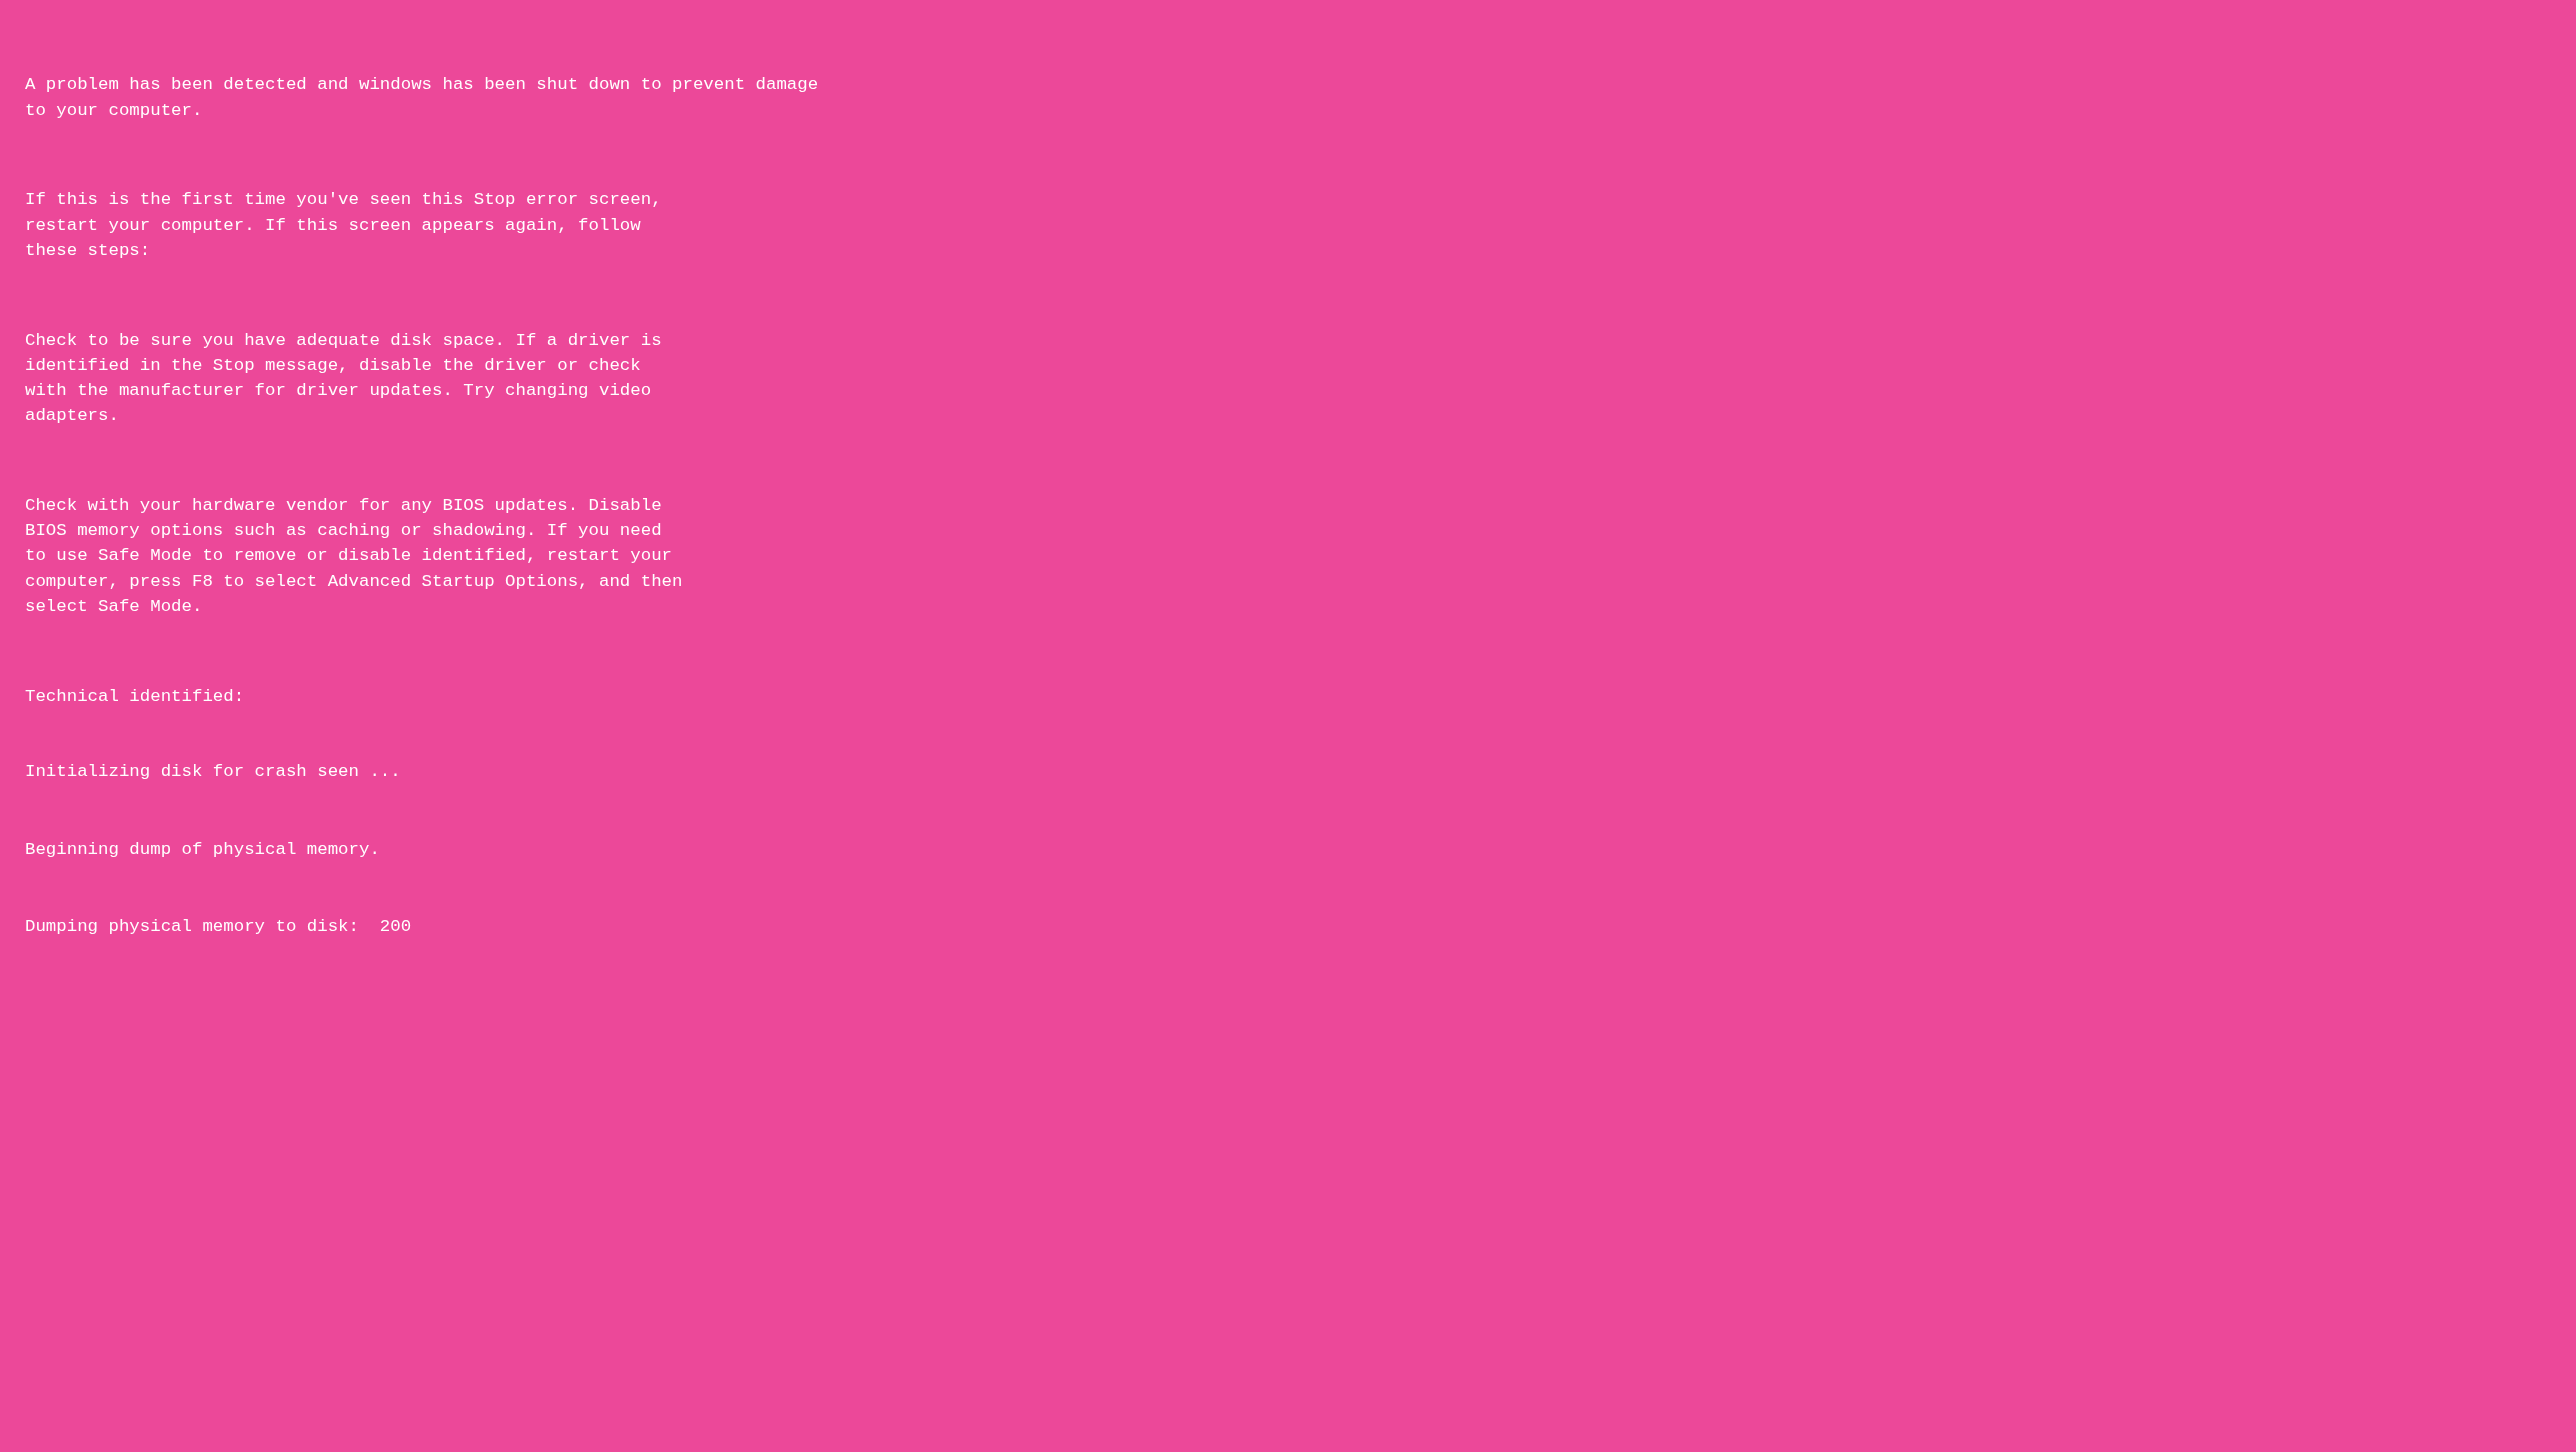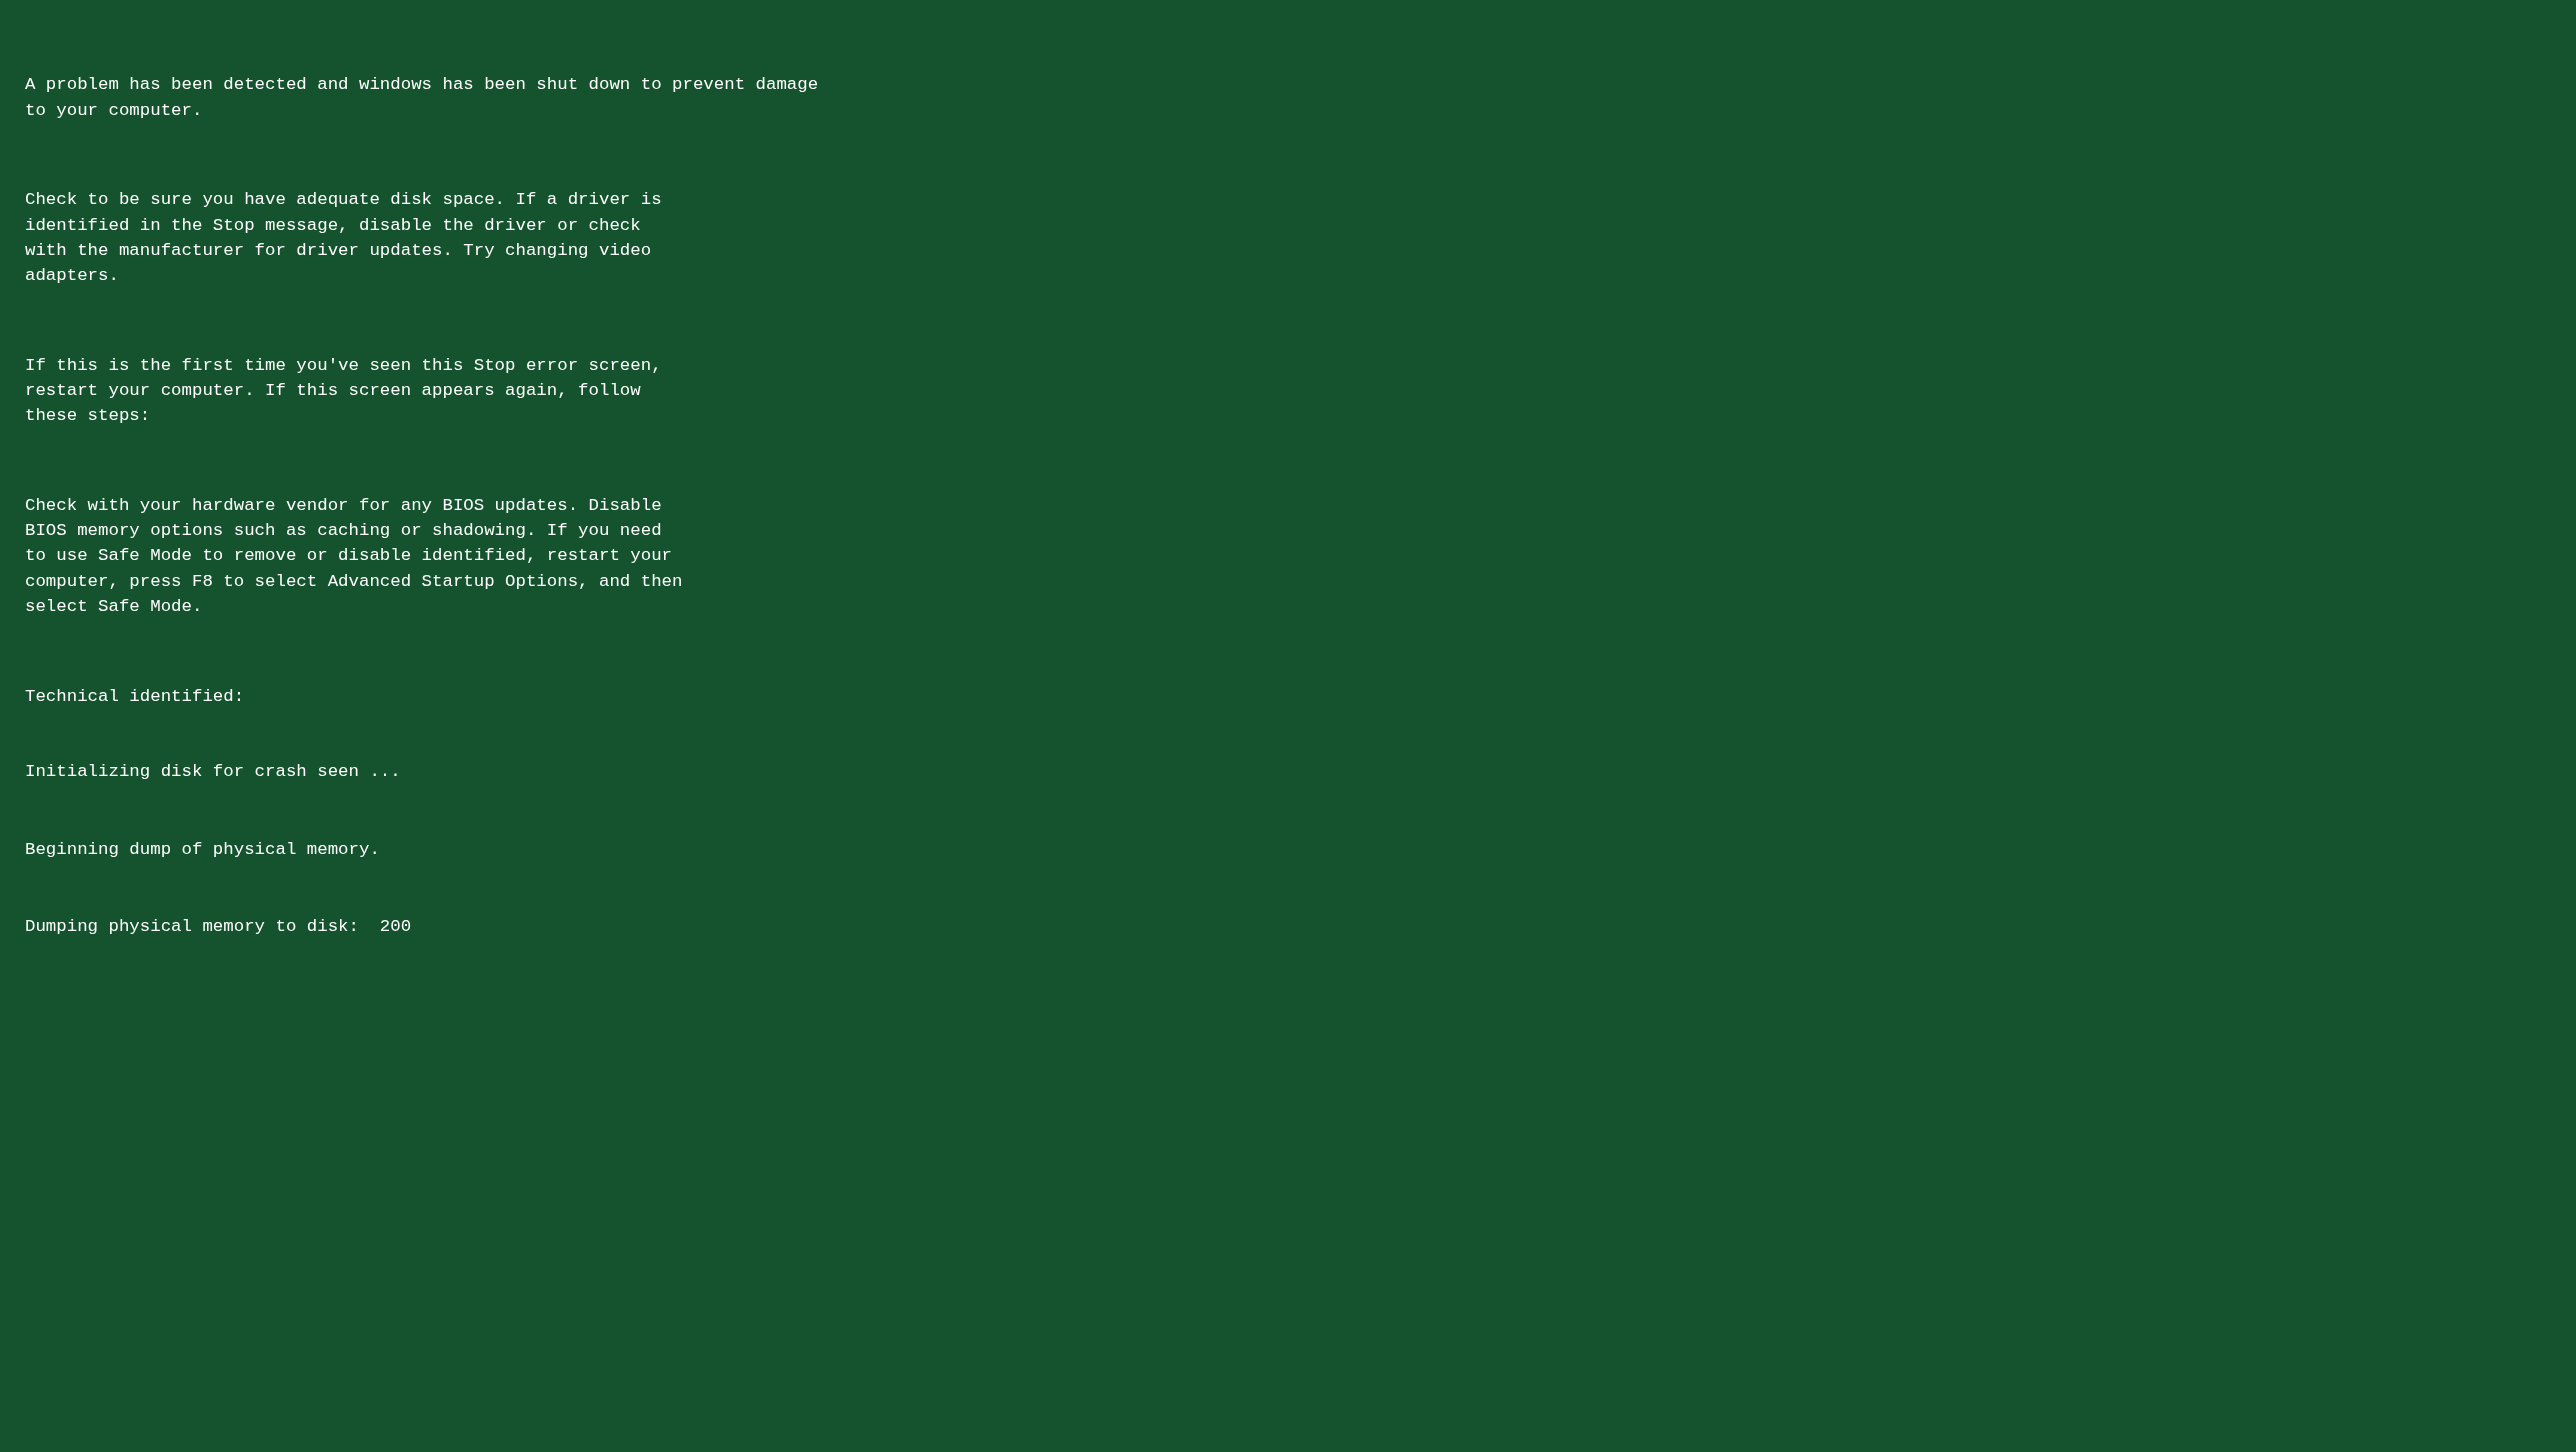--- a/index.html
+++ b/index.html
@@ -11,21 +11,21 @@
     html, body {
       width: 100%;
       height: 100%;
       background-color: #0000AA;
       overflow: hidden;
     }
 
     .bsod-screen {
       width: 100%;
       height: 100%;
-      background-color: #14532d;
+      background-color: #ec4899;
       display: flex;
       align-items: flex-start;
       justify-content: flex-start;
       padding: 22px 25px 16px 25px;
     }
 
     .bsod-content {
       color: #FFFFFF;
       font-family: 'Courier New', Courier, monospace;
       font-size: 17.4px;
@@ -52,27 +52,27 @@
       margin-bottom: 22px;
     }
   </style>
 </head>
 <body>
 
 <div class="bsod-screen">
   <div class="bsod-content">
     <p>A problem has been detected and windows has been shut down to prevent damage
 to your computer.</p>
+    <p>If this is the first time you've seen this Stop error screen,
+restart your computer. If this screen appears again, follow
+these steps:</p>
     <p>Check to be sure you have adequate disk space. If a driver is
 identified in the Stop message, disable the driver or check
 with the manufacturer for driver updates. Try changing video
 adapters.</p>
-    <p>If this is the first time you've seen this Stop error screen,
-restart your computer. If this screen appears again, follow
-these steps:</p>
     <p>Check with your hardware vendor for any BIOS updates. Disable
 BIOS memory options such as caching or shadowing. If you need
 to use Safe Mode to remove or disable identified, restart your
 computer, press F8 to select Advanced Startup Options, and then
 select Safe Mode.</p>
     <p class="no-margin">Technical identified:</p>
     <p class="no-margin tight">Initializing disk for crash seen ...</p>
     <p class="no-margin tight">Beginning dump of physical memory.</p>
     <p class="no-margin tight">Dumping physical memory to disk:  200</p>
   </div>

